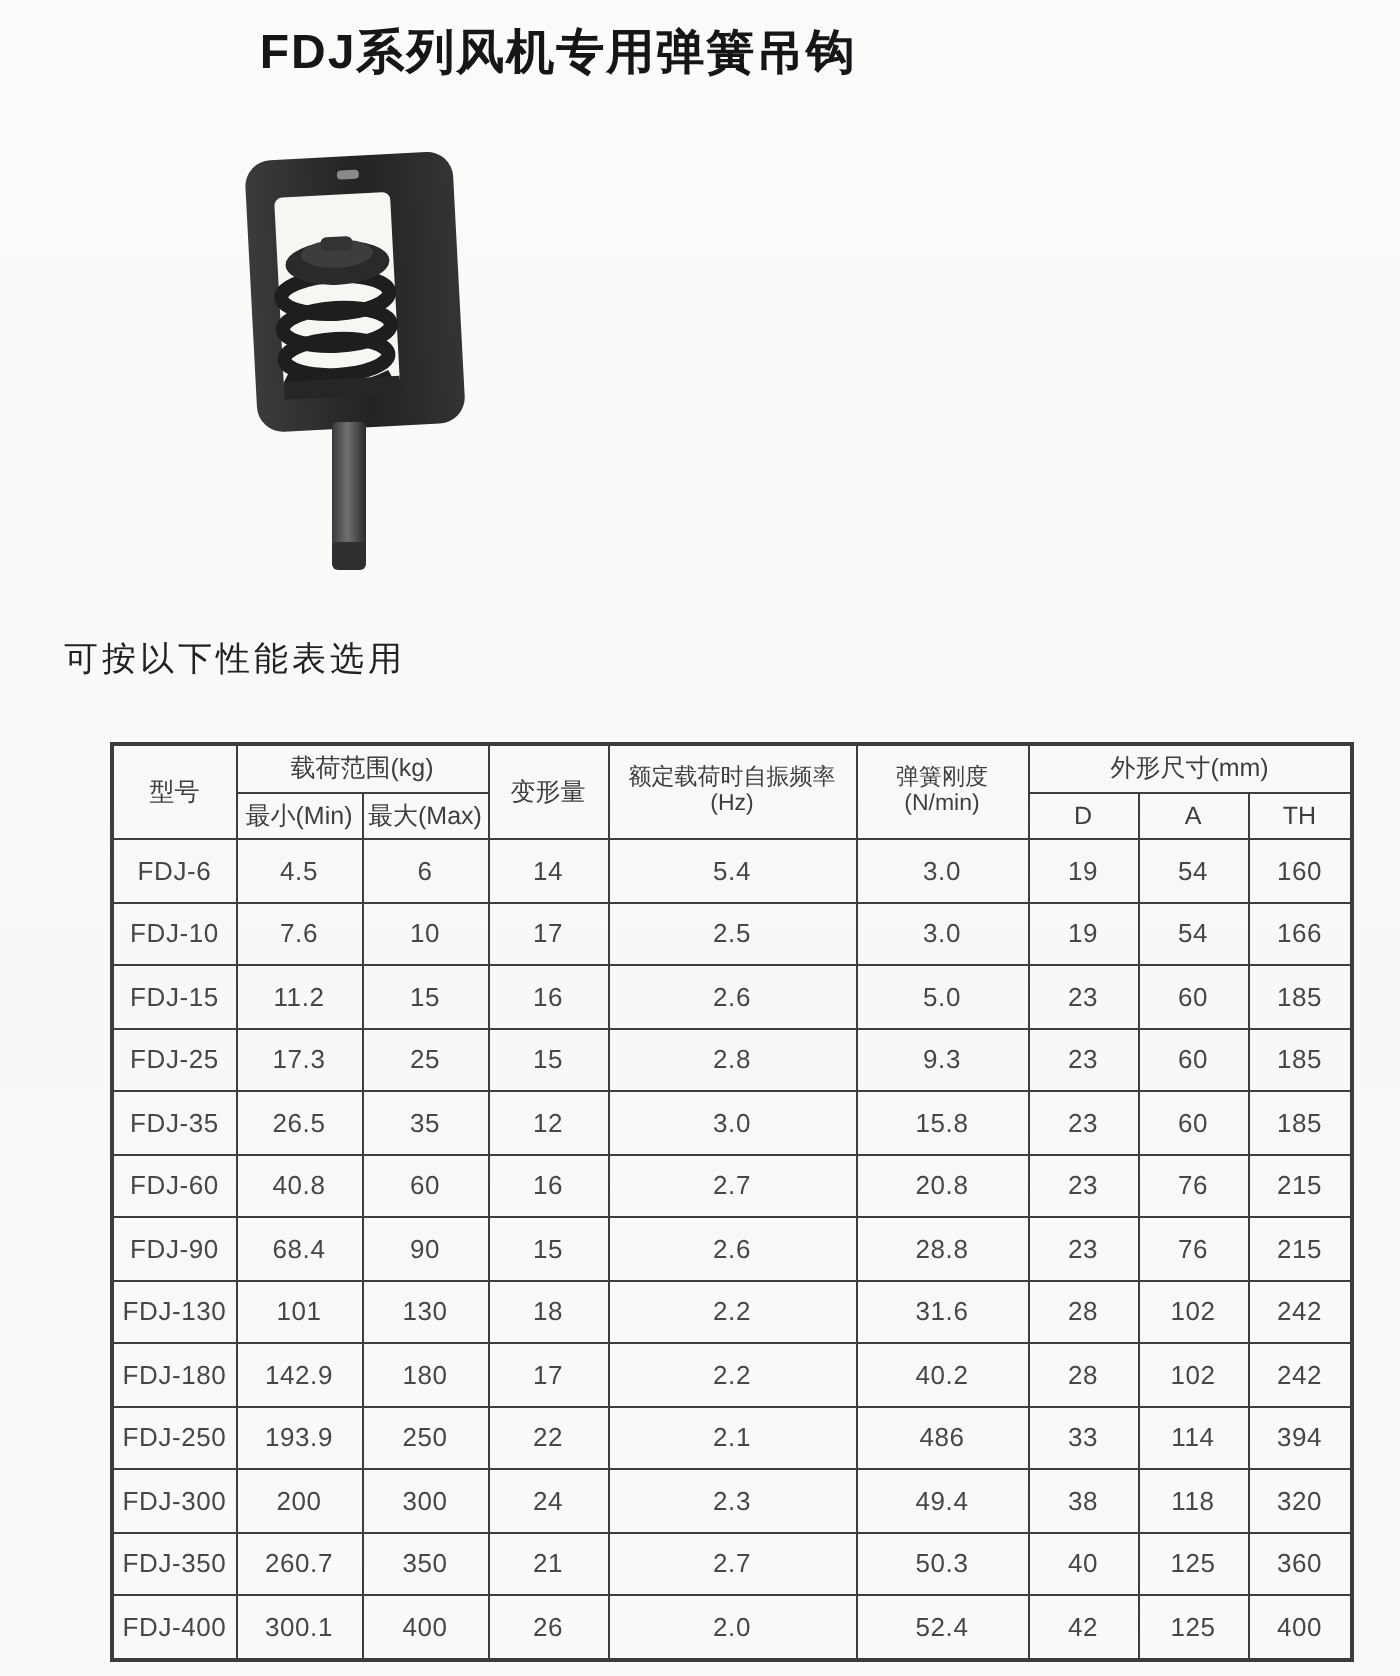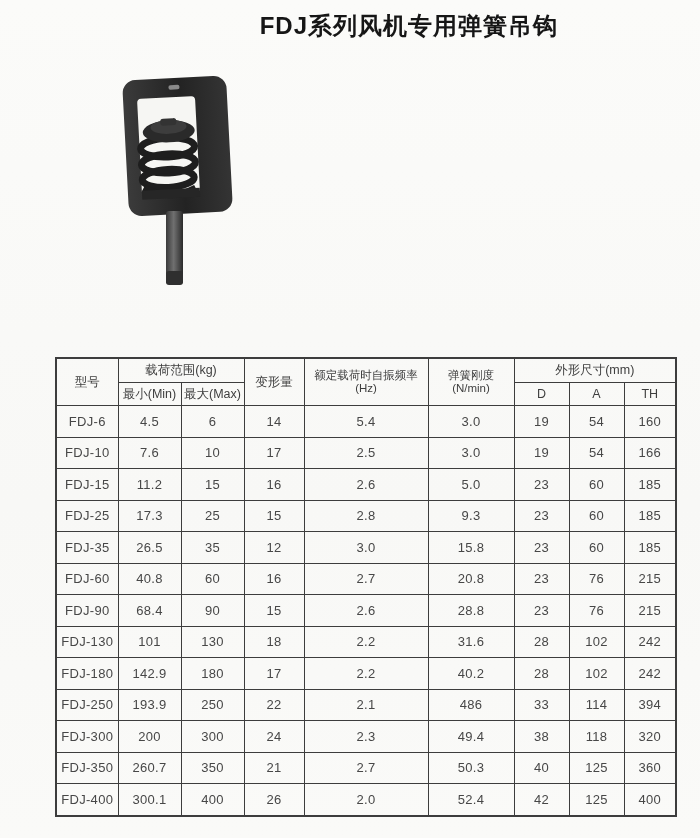--- a/index.html
+++ b/index.html
@@ -9,21 +9,21 @@
     font-family:"Liberation Sans", sans-serif;
     -webkit-font-smoothing:antialiased;
   }
   .page{
     position:relative;width:700px;height:838px;
     background:linear-gradient(180deg,#fbfbf9 0%,#f8f8f6 60%,#fafaf8 100%);
     overflow:hidden;
   }
   .title{
     position:absolute;top:10px;left:0;width:558px;
-    text-align:right;
+    text-align:center;
     font-size:24px;font-weight:bold;color:#161616;
     letter-spacing:1px;
     font-family:"Liberation Sans", sans-serif;
   }
   .photo{
     position:absolute;left:103px;top:74px;width:148px;height:222px;
   }
   .desc{
     position:absolute;left:357px;top:86px;width:336px;
     margin:0;
@@ -31,21 +31,21 @@
     font-size:14.5px;line-height:24.5px;color:#2b2b2b;
     text-align:justify;text-indent:2em;
     letter-spacing:0.5px;
   }
   .note{
     position:absolute;left:32px;top:318px;
     font-family:"Liberation Serif", serif;
     font-size:17px;color:#222;letter-spacing:2px;
   }
   table.perf{
-    position:absolute;left:55px;top:357px;width:620px;
+    position:absolute;left:55px;top:371px;width:620px;
     border-collapse:collapse;table-layout:fixed;
     background:transparent;
   }
   table.perf th, table.perf td{
     border:1.4px solid #3d3d3d;
     text-align:center;vertical-align:middle;
     color:#474747;
     padding:0;
     overflow:hidden;white-space:nowrap;
   }
@@ -95,20 +95,21 @@
         <ellipse cx="68" cy="52.5" rx="18" ry="7" fill="#3d3d3d"></ellipse>
         <rect x="60" y="44" width="16" height="7" rx="3" fill="#333"></rect>
         <path d="M38 115 h58 v9 h-58 z" fill="#262626"></path>
       </g>
       <rect x="63" y="137" width="17" height="73" rx="3" fill="url(#rodg)"></rect>
       <rect x="63" y="197" width="17" height="14" rx="3" fill="#2f2f2f"></rect>
     </svg>
   </div>
 
 
+  <div class="note">可按以下性能表选用</div>
 
   <table class="perf">
     <colgroup>
       <col style="width:62px">
         <col style="width:63px">
         <col style="width:63px">
       <col style="width:60px">
         <col style="width:124px">
         <col style="width:86px">
       <col style="width:55px">

